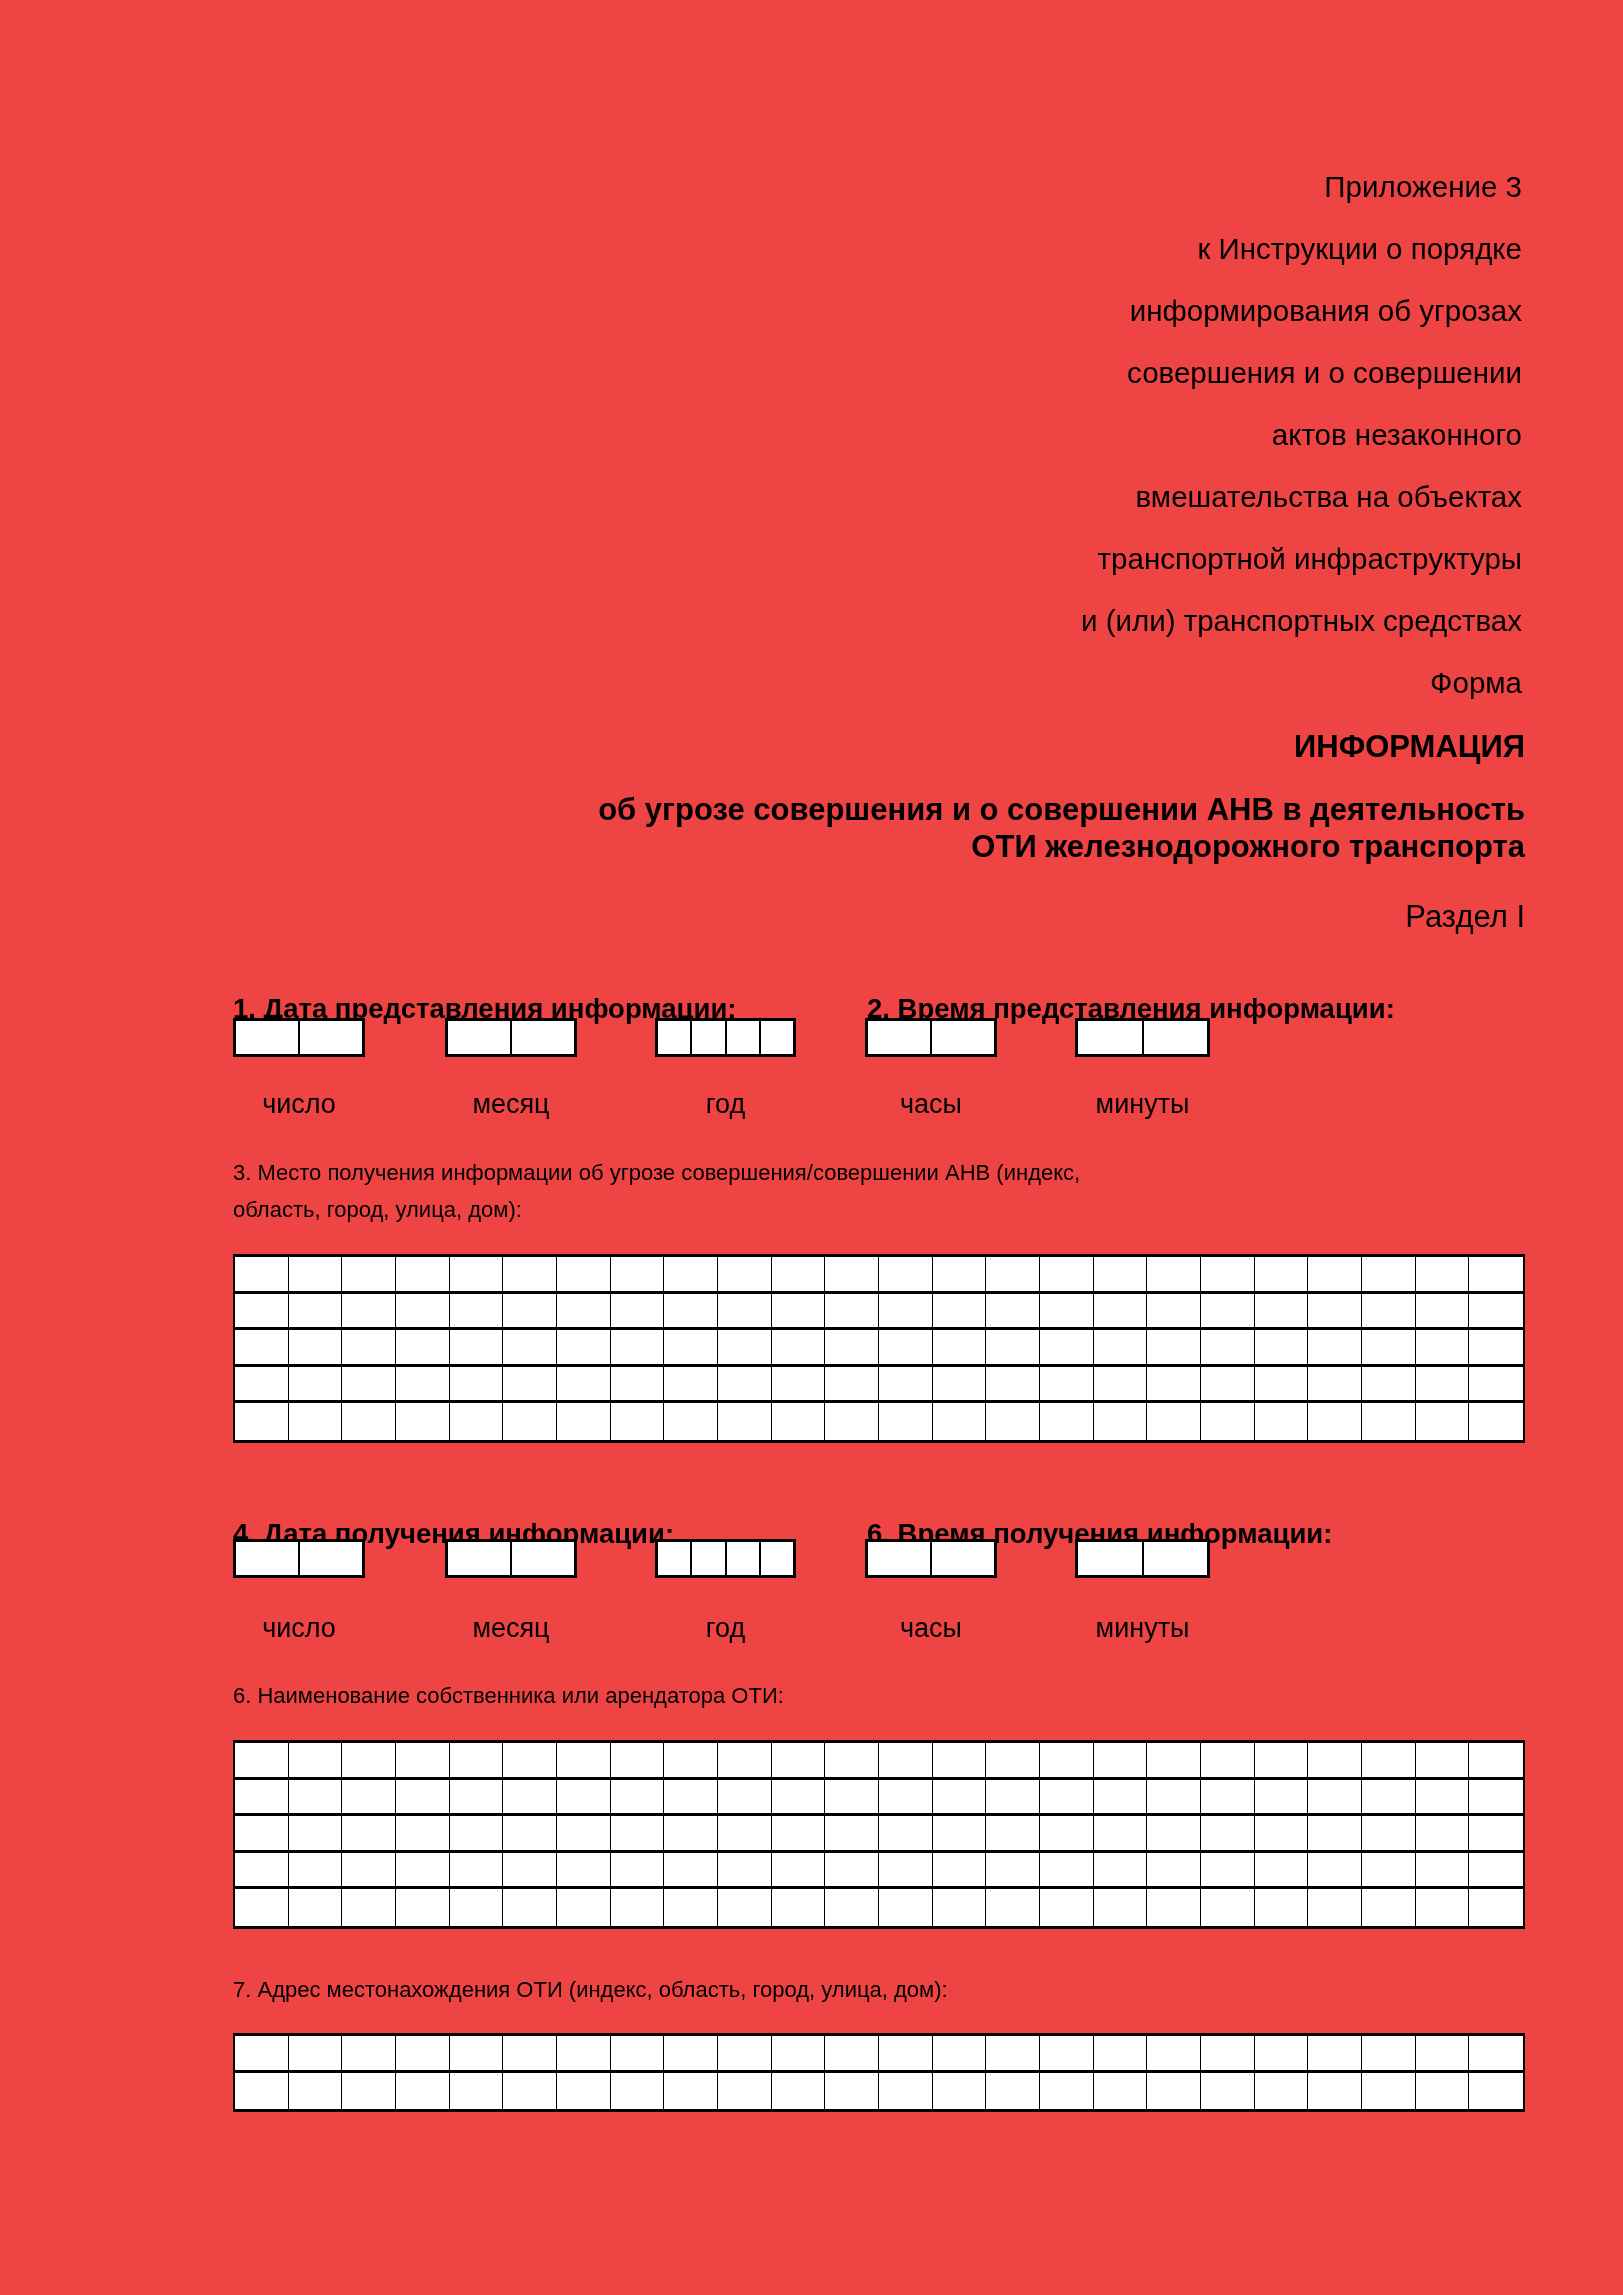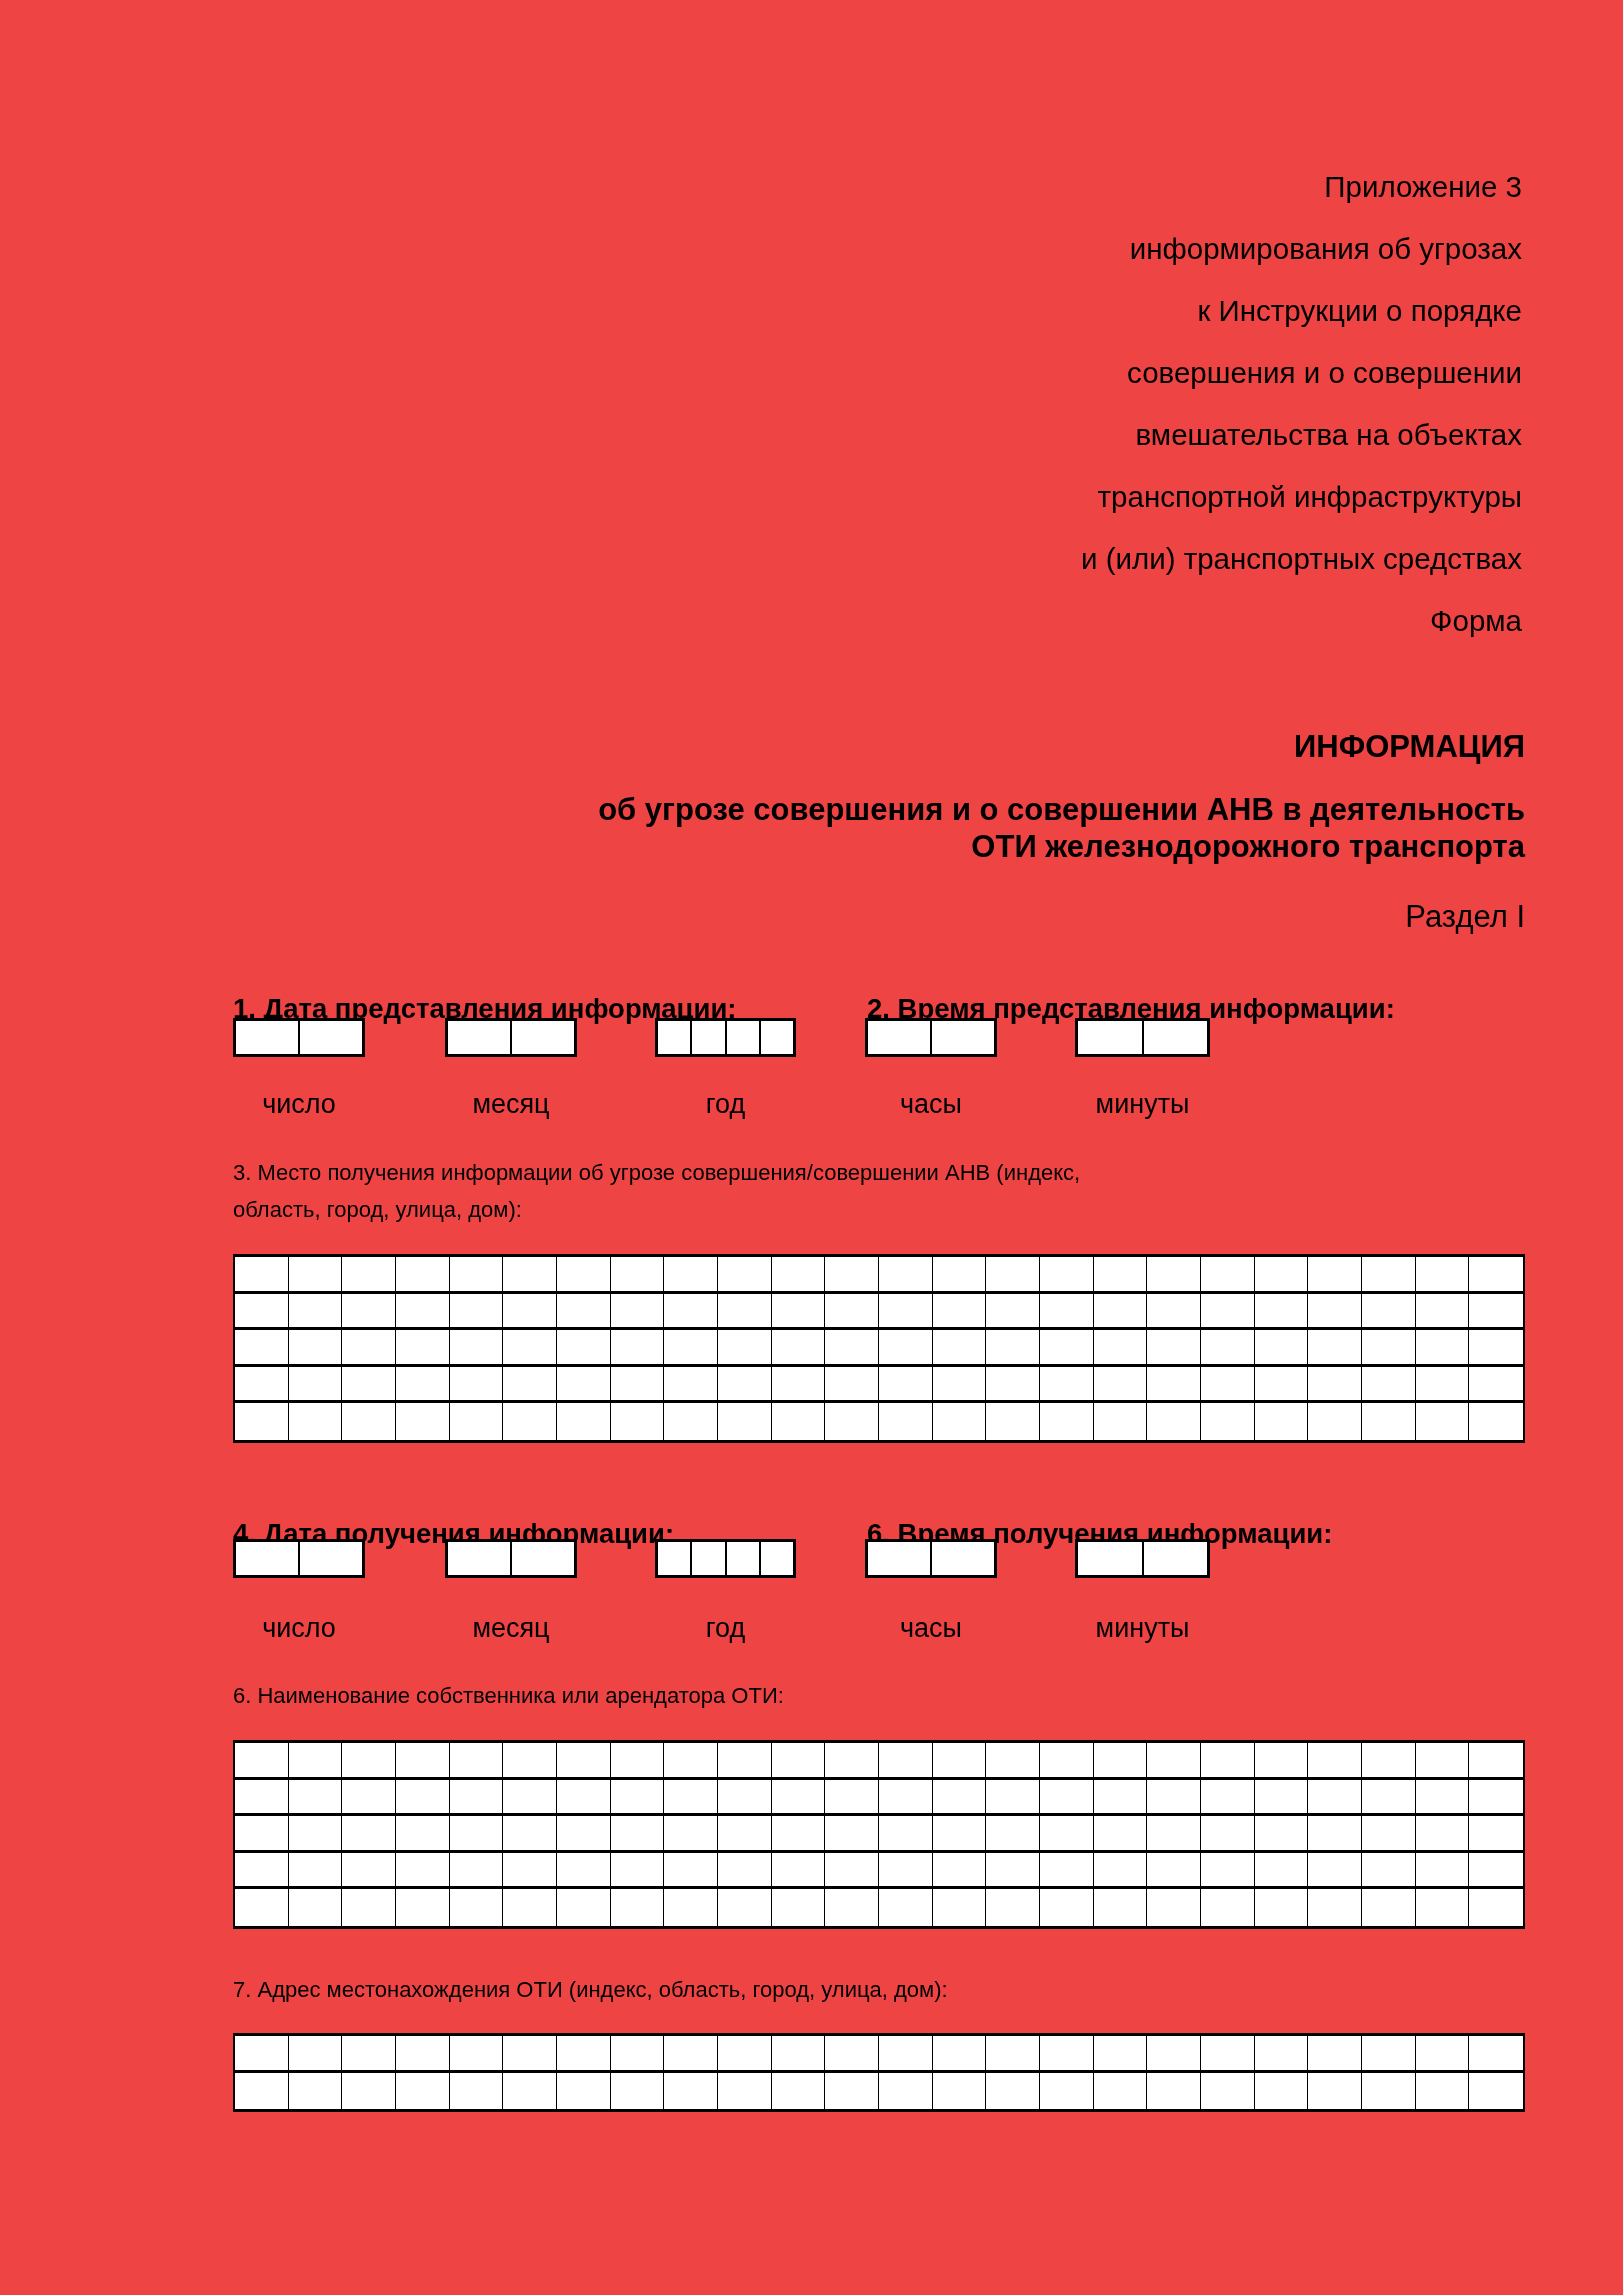--- a/index.html
+++ b/index.html
@@ -97,23 +97,24 @@
   #grid-f6 { top: 1740px; height: 189px; }
   #grid-f7 { top: 2033px; height: 79px; }
 </style>
 </head>
 <body>
 
 <div class="page">
 
   <div class="appendix">
     <div>Приложение 3</div>
+    <div>к Инструкции о порядке</div>
     <div>информирования об угрозах</div>
-    <div>к Инструкции о порядке</div>
     <div>совершения и о совершении</div>
+    <div>актов незаконного</div>
     <div>вмешательства на объектах</div>
     <div>транспортной инфраструктуры</div>
     <div>и (или) транспортных средствах</div>
     <div>Форма</div>
   </div>
 
   <div class="content-center title-main">ИНФОРМАЦИЯ</div>
   <div class="content-center title-sub">
     <div>об угрозе совершения и о совершении АНВ в деятельность</div>
     <div>ОТИ железнодорожного транспорта</div>

